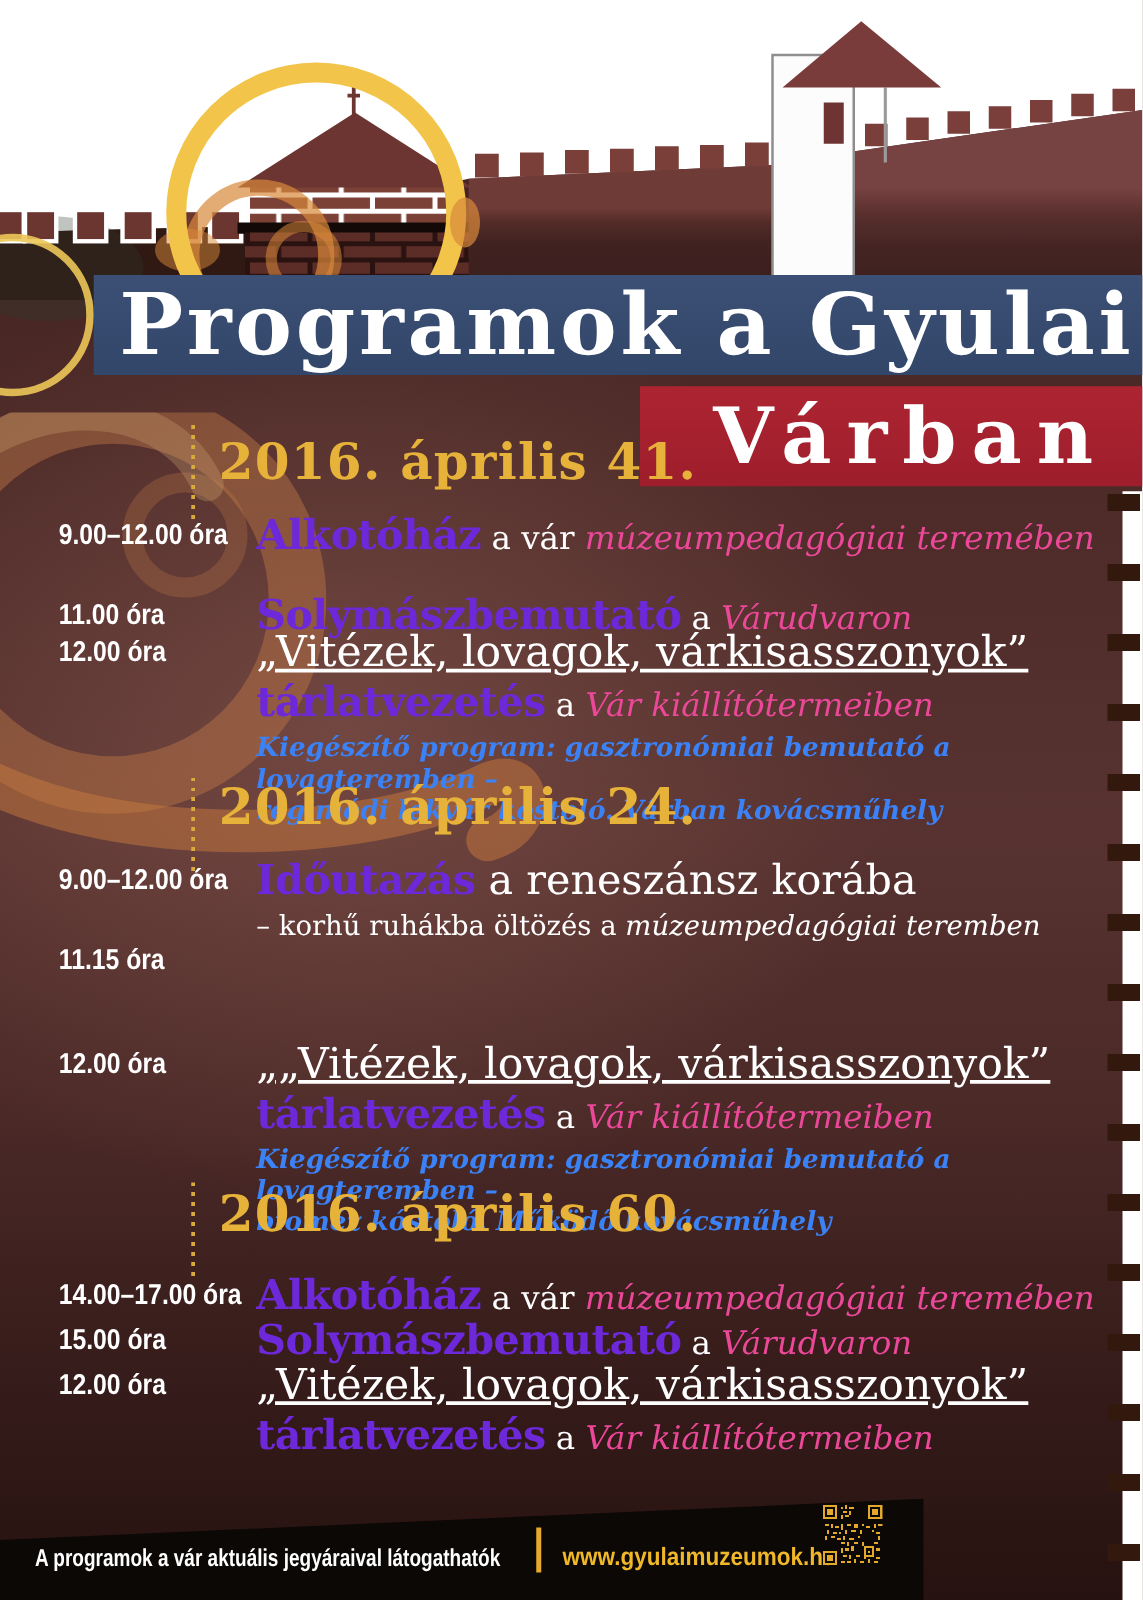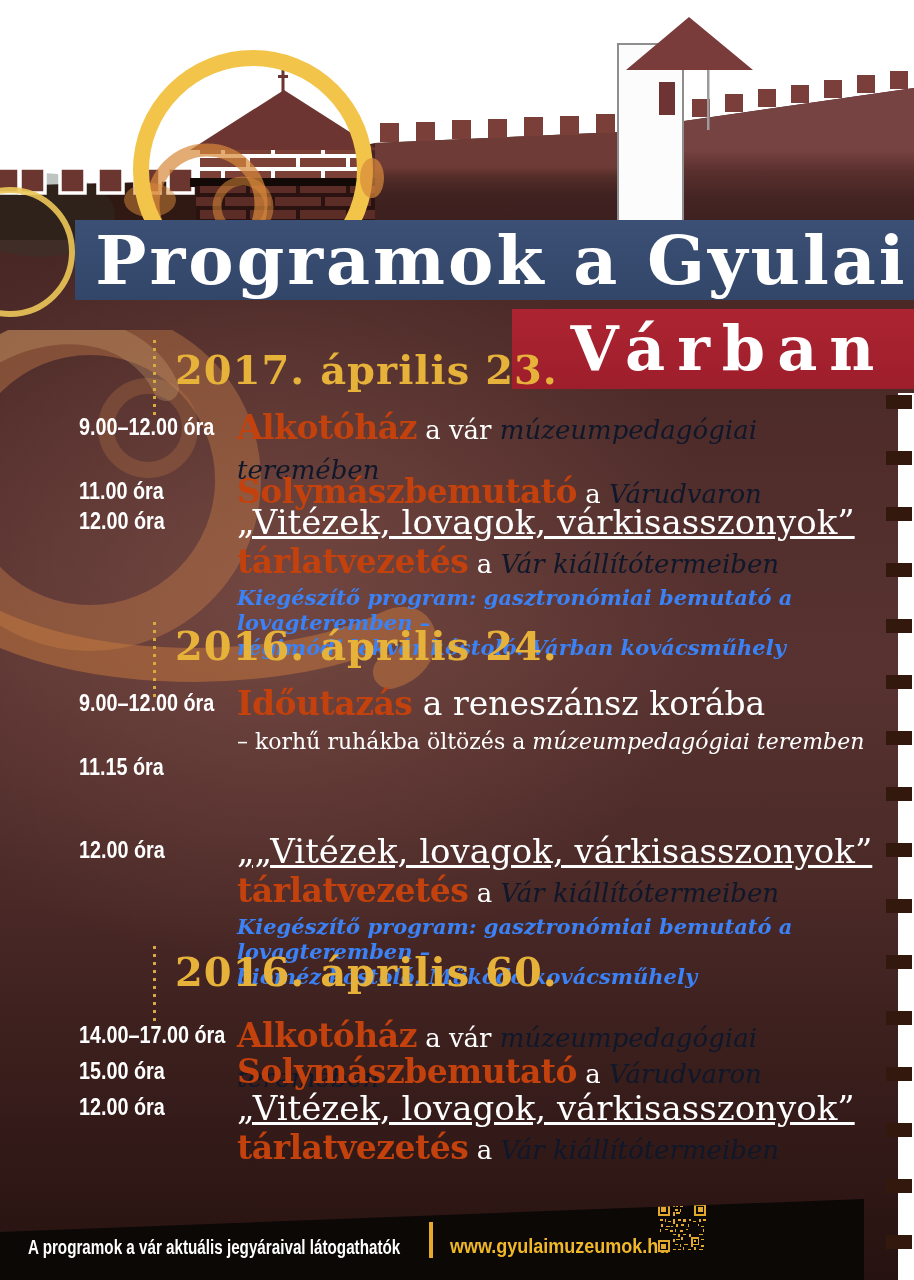--- a/index.html
+++ b/index.html
@@ -21,42 +21,42 @@
   .banner-red{position:absolute;left:512px;top:309px;width:393px;height:80px;
     background:linear-gradient(to bottom,#ad2431,#9e1e2c);
     display:flex;align-items:center;justify-content:center;padding-left:20px;}
   .banner-red span{font:700 62px "DejaVu Serif",serif;color:#fff;letter-spacing:12px;white-space:nowrap;line-height:80px;}
   
   .sec-heading{position:absolute;left:175px;margin:0;font:700 40px "DejaVu Serif",serif;
     color:#e7b23a;letter-spacing:1px;white-space:nowrap;}
   .dotted{position:absolute;left:153px;width:3px;height:78px;
     background:repeating-linear-gradient(to bottom,#d8ab3c 0 3px,transparent 3px 8px);}
   
-  .entry{position:absolute;left:0;right:8px;margin-left:32px;}
+  .entry{position:absolute;left:0;right:8px;}
   .entry .time{position:absolute;left:47px;top:6px;font:700 23px "Liberation Sans",sans-serif;
     color:#fff;transform:scaleX(.86);transform-origin:left top;white-space:nowrap;}
   .entry .body{margin-left:205px;color:#fff;}
   .lh40{line-height:40px;} .lh38{line-height:38px;} .lh36{line-height:36px;}
   .lh35{line-height:35px;} .lh34{line-height:34px;} .lh26{line-height:26px;}
   .lh25{line-height:25px;} .lh24{line-height:24px;}
-  .kw{font:700 33px "DejaVu Serif",serif;color:#c2410c;letter-spacing:-.5px;}
+  .kw{font:700 33px "DejaVu Serif",serif;color:#6d28d9;letter-spacing:-.5px;}
   .w{font:400 26px "DejaVu Serif",serif;color:#fff;}
-  .wi{font:italic 400 26px "DejaVu Serif",serif;color:#0f172a;}
+  .wi{font:italic 400 26px "DejaVu Serif",serif;color:#ec4899;}
   .wbig{font:400 33px "DejaVu Serif",serif;color:#fff;}
   .wq{font:400 34px "DejaVu Serif",serif;color:#fff;text-decoration:underline;}
   .ws{font:400 22px "DejaVu Serif",serif;color:#fff;}
   .ws-sm{font:400 18px "DejaVu Serif",serif;color:#fff;}
   .it{font-style:italic;}
   .wbi{font:italic 700 21px "DejaVu Serif",serif;color:#3b82f6;}
   
   .edge{position:absolute;top:393px;right:0;width:16px;bottom:0;background:#fff;z-index:8;}
   .edge .edge-squares{position:absolute;top:2px;left:-12px;width:26px;height:100%;
     background:repeating-linear-gradient(to bottom,#32180d 0 14px,transparent 14px 56px);}
   
-  .footer{position:absolute;left:0;top:1196px;width:864px;height:84px;background:#0b0806;
+  .footer{position:absolute;left:0;top:1196px;width:739px;height:84px;background:#0b0806;
     clip-path:polygon(0 36px,100% 3px,100% 84px,0 84px);z-index:9;}
   .footer-note{position:absolute;left:28px;top:40px;font:700 19.5px "Liberation Sans",sans-serif;
     color:#fff;transform:scaleX(.78);transform-origin:left top;white-space:nowrap;}
   .footer-divider{position:absolute;left:429px;top:26px;width:4px;height:36px;background:#e7a92b;}
   .footer-url{position:absolute;left:450px;top:39px;font:700 20px "Liberation Sans",sans-serif;
     color:#f0b728;text-decoration:none;transform:scaleX(.9);transform-origin:left top;white-space:nowrap;}
   .qr{position:absolute;left:658px;top:8px;width:48px;height:48px;}
 </style>
 </head>
 <body>
@@ -163,21 +163,21 @@
   </svg>
 
   <div class="banner-blue">
     <span>Programok a Gyulai</span>
   </div>
   <div class="banner-red">
     <span>Várban</span>
   </div>
 
   <div class="dotted" style="top:340px"></div>
-  <h2 class="sec-heading" style="top:346px">2017. április 23.</h2>
+  <h2 class="sec-heading" style="top:346px">2016. április 41.</h2>
 
   <div class="entry" style="top:408px">
     <div class="time">9.00–12.00 óra</div>
     <div class="body">
       <div class="lh40"><span class="kw">Alkotóház</span><span class="w"> a vár </span><span class="wi">múzeumpedagógiai teremében</span></div>
     </div>
   </div>
 
   <div class="entry" style="top:472px">
     <div class="time">11.00 óra</div>

